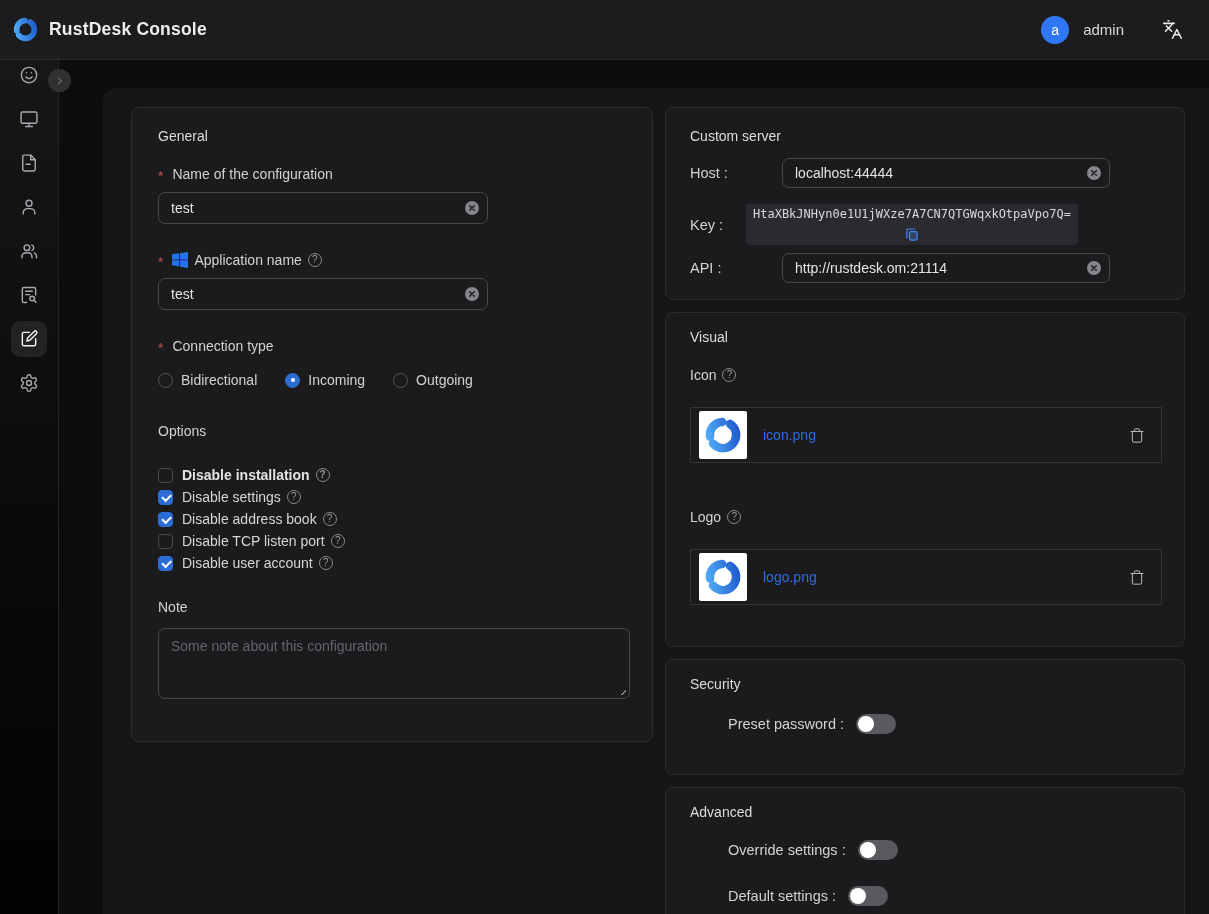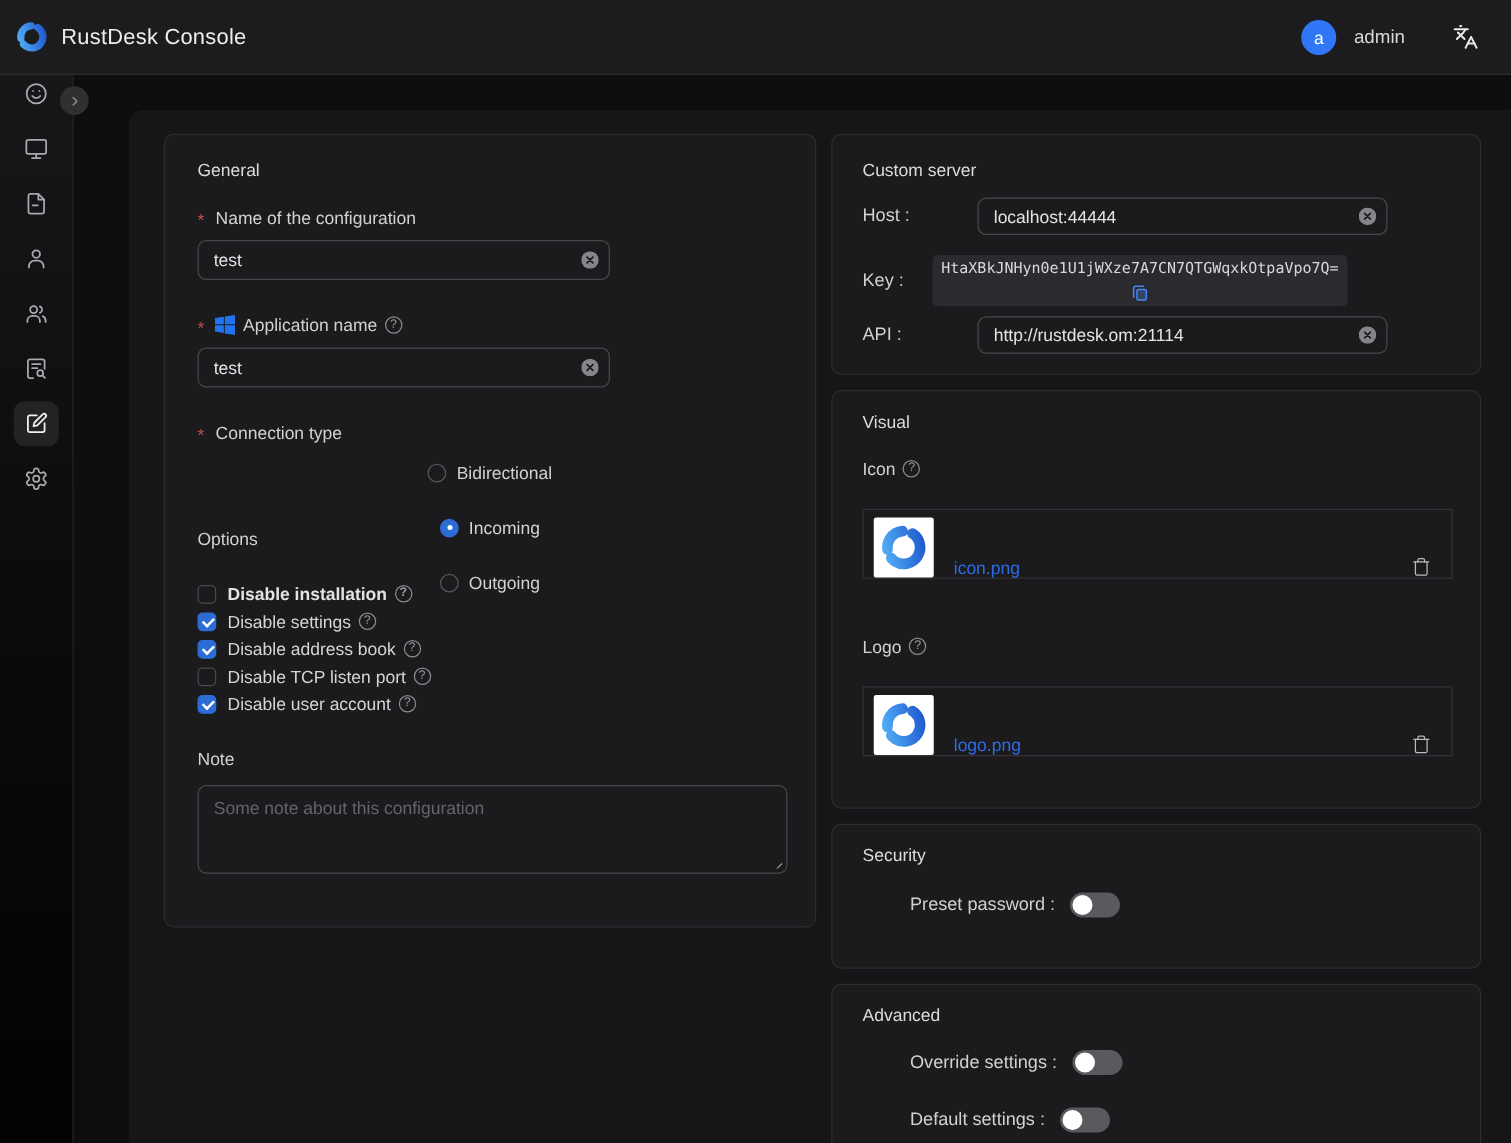--- a/index.html
+++ b/index.html
@@ -4,21 +4,21 @@
 <style>
   * { margin:0; padding:0; box-sizing:border-box; }
   html,body { width:1209px; height:914px; overflow:hidden; background:#0d0d0e;
     font-family:"Liberation Sans", sans-serif; color:#d6d6d9; }
 
   
   .header { position:absolute; left:0; top:0; width:1209px; height:60px;
     background:#1c1c1e; border-bottom:1px solid #2b2b2e; display:flex;
     align-items:center; padding:0 26px 0 12px; z-index:30; }
   .brand { display:flex; align-items:center; gap:10px; }
-  .brand-title { font-size:17.5px; font-weight:400; color:#ededf0; letter-spacing:.2px; }
+  .brand-title { font-size:17.5px; font-weight:700; color:#ededf0; letter-spacing:.2px; }
   .header-right { margin-left:auto; display:flex; align-items:center; gap:14px; }
   .avatar { width:28px; height:28px; border-radius:50%; background:#2f77f7; color:#fff;
     display:flex; align-items:center; justify-content:center; font-size:14px; }
   .user-name { font-size:15px; color:#d8d8db; }
   .translate-btn { margin-left:24px; display:flex; align-items:center; cursor:pointer; }
 
   
   .sidebar { position:absolute; left:0; top:60px; bottom:0; width:59px;
     background:linear-gradient(#17171a 0%, #0a0a0b 55%, #020202 100%);
     border-right:1px solid #242427; z-index:10; }
@@ -50,21 +50,21 @@
   .required::before { content:"*"; color:#c25050; margin-right:3px; position:relative; top:2px; }
   .q-icon { width:14px; height:14px; border:1px solid #8a8a8e; border-radius:50%;
     color:#9a9a9e; font-size:10px; line-height:12px; text-align:center; display:inline-block; cursor:pointer; }
   .text-input { position:relative; width:330px; height:32px;text-decoration:underline; }
   .text-input input { width:100%; height:100%; background:#1b1b1d; border:1px solid #47474b;
     border-radius:7px; color:#e4e4e7; font-size:14px; padding:0 30px 0 12px; outline:none;
     font-family:"Liberation Sans", sans-serif; }
   .clear-icon { position:absolute; right:9px; top:9px; width:14px; height:14px; cursor:pointer; }
   .win-icon { width:16px; height:16px; }
 
-  .radio-row { display:flex; align-items:center; gap:28px; height:20px;flex-direction:column; }
+  .radio-row { display:flex; align-items:center; gap:28px; height:20px; }
   .radio-opt { display:flex; align-items:center; gap:8px; font-size:14px; color:#d2d2d5; cursor:pointer; }
   .radio { width:15px; height:15px; border-radius:50%; border:1px solid #55555a; background:transparent; position:relative; }
   .radio.on { background:#2c6dd5; border-color:#2c6dd5; }
   .radio.on::after { content:""; position:absolute; left:4.5px; top:4.5px; width:4px; height:4px;
     border-radius:50%; background:#fff; }
 
   .check-group { display:flex; flex-direction:column; }
   .check-row { display:flex; align-items:center; gap:9px; height:22px; cursor:pointer; }
   .cb { width:15px; height:15px; border-radius:4px; border:1px solid #4a4a4f; background:transparent; position:relative; flex:0 0 auto; }
   .cb.checked { background:#2c6dd5; border-color:#2c6dd5; }
@@ -96,21 +96,21 @@
     font-family:"Liberation Sans", sans-serif; }
   .srv-input .clear-icon { top:8px; }
   .key-chip { display:inline-flex; align-items:center; gap:6px; background:#2b2b2f; border-radius:4px;
     padding:3px 7px; margin-left:4px;flex-direction:column; }
   .key-text { font-family:"DejaVu Sans Mono", monospace; font-size:12px; color:#d8d8db; white-space:nowrap; }
   .copy-icon { width:14px; height:15px; cursor:pointer; flex:0 0 auto; }
 
   
   .card-visual { padding:16px 24px 41px 24px; }
   .upload-box { width:472px; height:56px; border:1px solid #333337; border-radius:0;
-    display:flex; align-items:flex-end; padding:0 16px 0 8px; }
+    display:flex; align-items:center; padding:0 16px 0 8px; }
   .thumb { width:48px; height:48px; background:#fff; border-radius:2px; display:flex;
     align-items:center; justify-content:center; flex:0 0 auto; }
   .file-link { margin-left:16px; font-size:14px; color:#2e6be5; cursor:pointer; }
   .trash-btn { margin-left:auto; cursor:pointer; display:flex; }
   .trash-btn svg { width:16px; height:17px; stroke:#bbbbbf; stroke-width:1.5; fill:none;
     stroke-linecap:round; stroke-linejoin:round; }
 
   
   .card-security { padding:16px 24px 36px 24px; }
   .card-advanced { padding:16px 24px 30px 24px; }

